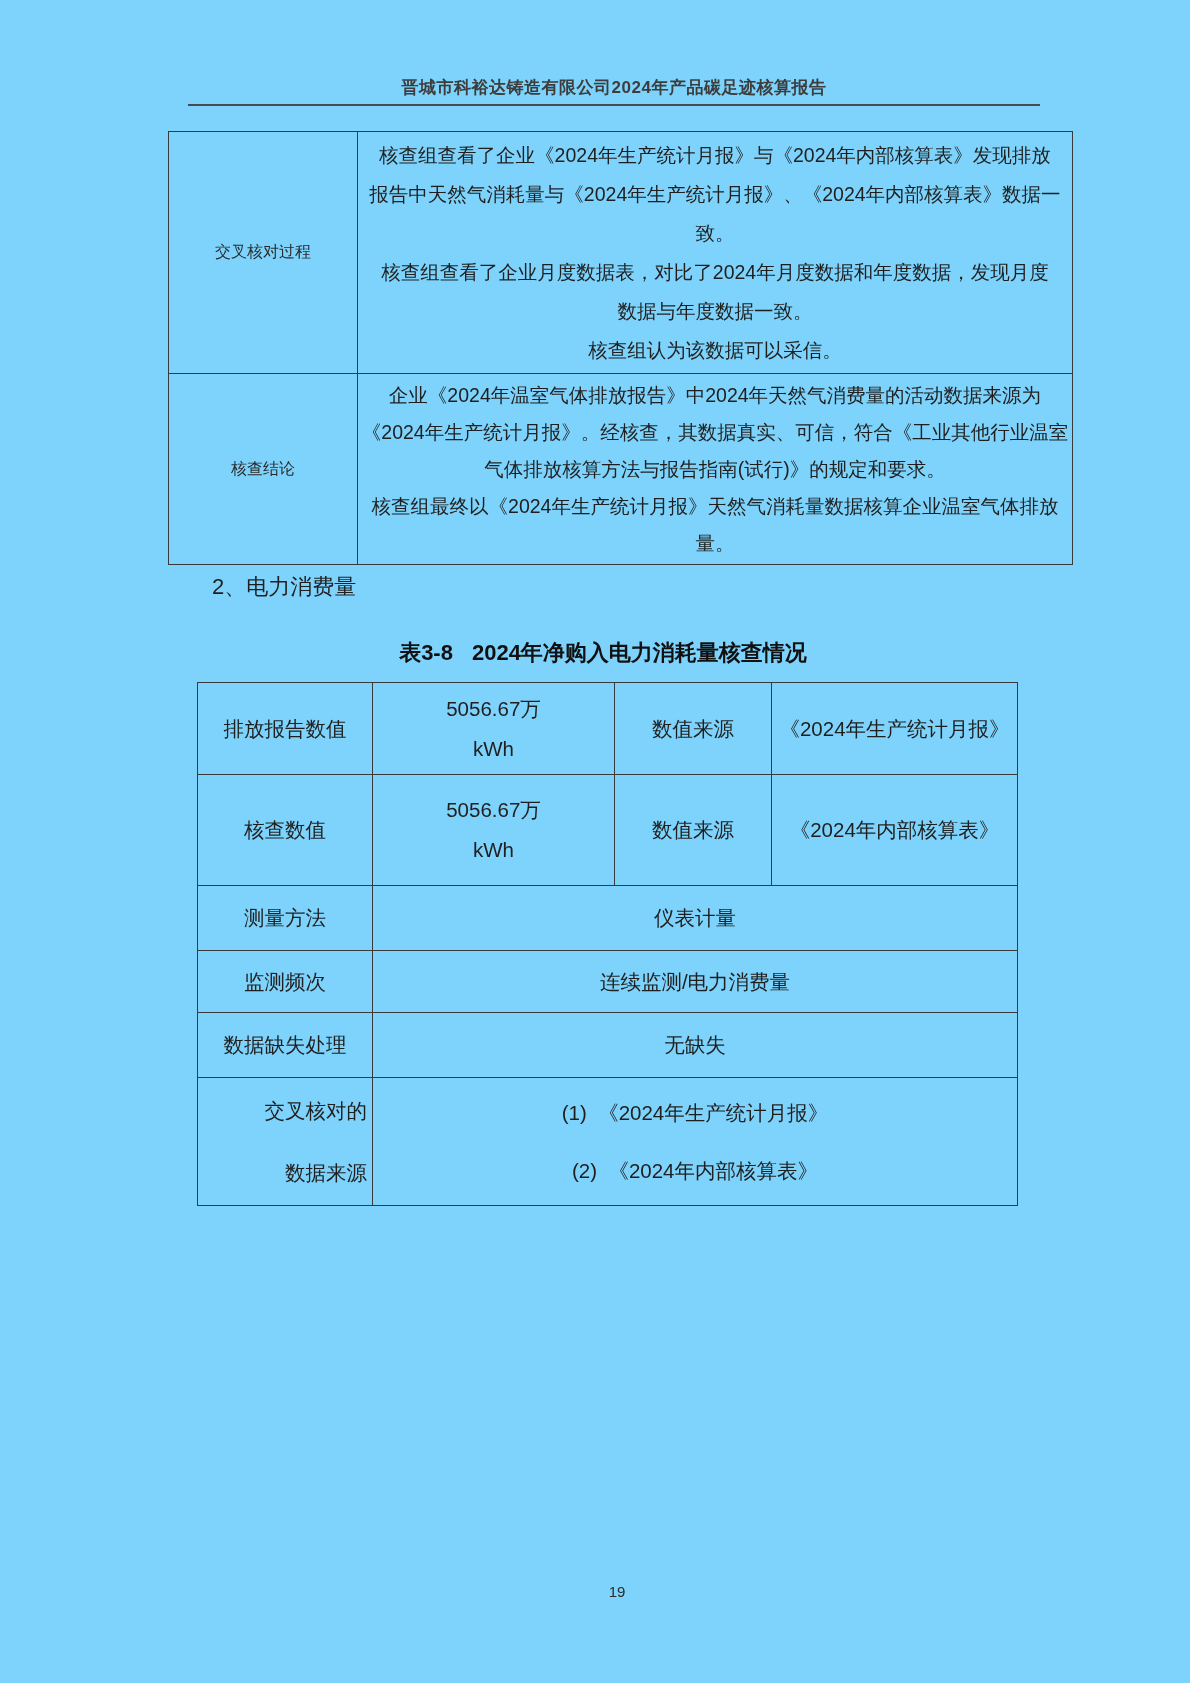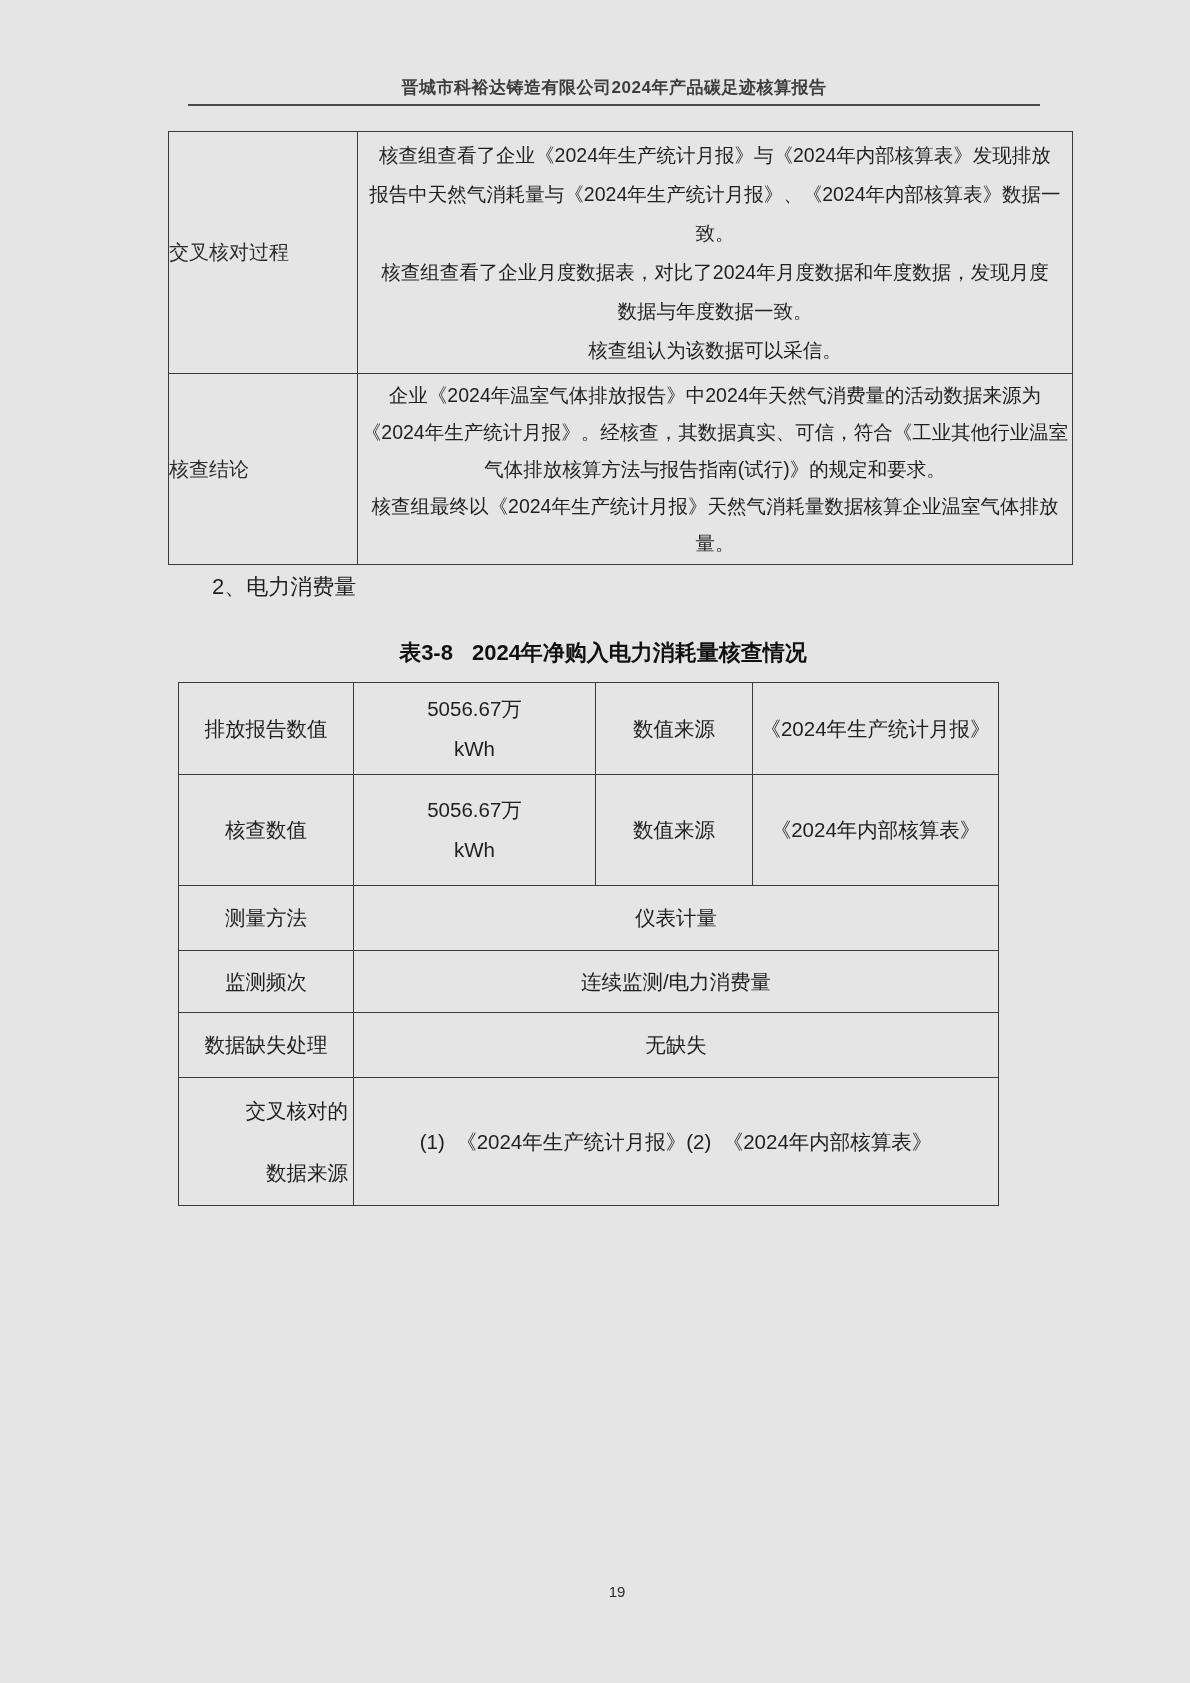--- a/index.html
+++ b/index.html
@@ -1,73 +1,73 @@
 <!DOCTYPE html>
 <html><head>
 <meta charset="utf-8">
 <style>
   html,body{margin:0;padding:0;background:#ffffff;}
   .page{
     position:relative;
     width:1190px;height:1683px;
-    background:#e5e5e5;
+    background:#7dd3fc;
     font-family:"Liberation Sans","DejaVu Sans",sans-serif;
     color:#222222;
     overflow:hidden;
   }
   
   .header-title{
     position:absolute;top:76px;left:188px;width:852px;
     text-align:center;font-size:17px;font-weight:600;color:#3d3d3d;
     letter-spacing:0.5px;
   }
   .header-rule{
     position:absolute;top:104px;left:188px;width:852px;height:0;
     border-top:2px solid #4a4a4a;
   }
   
   table{border-collapse:collapse;table-layout:fixed;}
   td{border:1.5px solid #3a3a3a;vertical-align:middle;padding:0;}
   .t1{position:absolute;top:131px;left:168px;width:905px;}
   .t1-label{
-    font-size:20px;color:#2b2b2b;
+    text-align:center;font-size:16px;color:#2b2b2b;
   }
   .t1-content{padding:2px 2px;}
   .t1-lines{display:flex;flex-direction:column;justify-content:center;height:100%;}
   .t1 .ln{text-align:center;font-size:19.5px;color:#1f1f1f;white-space:nowrap;}
   .r1 .ln{line-height:39px;}
   .r2 .ln{line-height:37px;}
   .row-a td{height:237px;}
   .row-b td{height:186px;}
   
   .section-heading{
     position:absolute;top:572px;left:212px;
     font-size:22px;color:#1f1f1f;
   }
   
   .t2-caption{
     position:absolute;top:638px;left:193px;width:820px;
     text-align:center;font-size:22px;font-weight:700;color:#111111;
   }
   .t2-caption .cap-no{margin-right:19px;}
   
-  .t2{position:absolute;top:682px;left:178px;width:820px;font-size:20.5px;color:#1f1f1f;}
+  .t2{position:absolute;top:682px;left:197px;width:820px;font-size:20.5px;color:#1f1f1f;}
   .t2 td{text-align:center;}
   .t2 .val div{line-height:40px;}
   .h91 td{height:91px;}
   .h112 td{height:110px;}
   .h65 td{height:64px;}
   .h62 td{height:61px;}
   .h128 td{height:127px;}
   .cc-label-inner{
     display:flex;flex-direction:column;justify-content:center;align-items:flex-end;
     row-gap:32px;height:100%;padding-right:5px;box-sizing:border-box;gap:36px;
   }
   .cc-content-inner{
-    display:flex;flex-direction:row;justify-content:center;align-items:center;
+    display:flex;flex-direction:column;justify-content:center;align-items:center;
     row-gap:32px;height:100%;
   }
   .cc-label-inner div,.cc-content-inner div{line-height:26px;white-space:pre;}
   
   .page-number{
     position:absolute;top:1583px;left:617px;transform:translateX(-50%);
     font-size:15px;color:#2b2b2b;
   }
 </style>
 </head>

